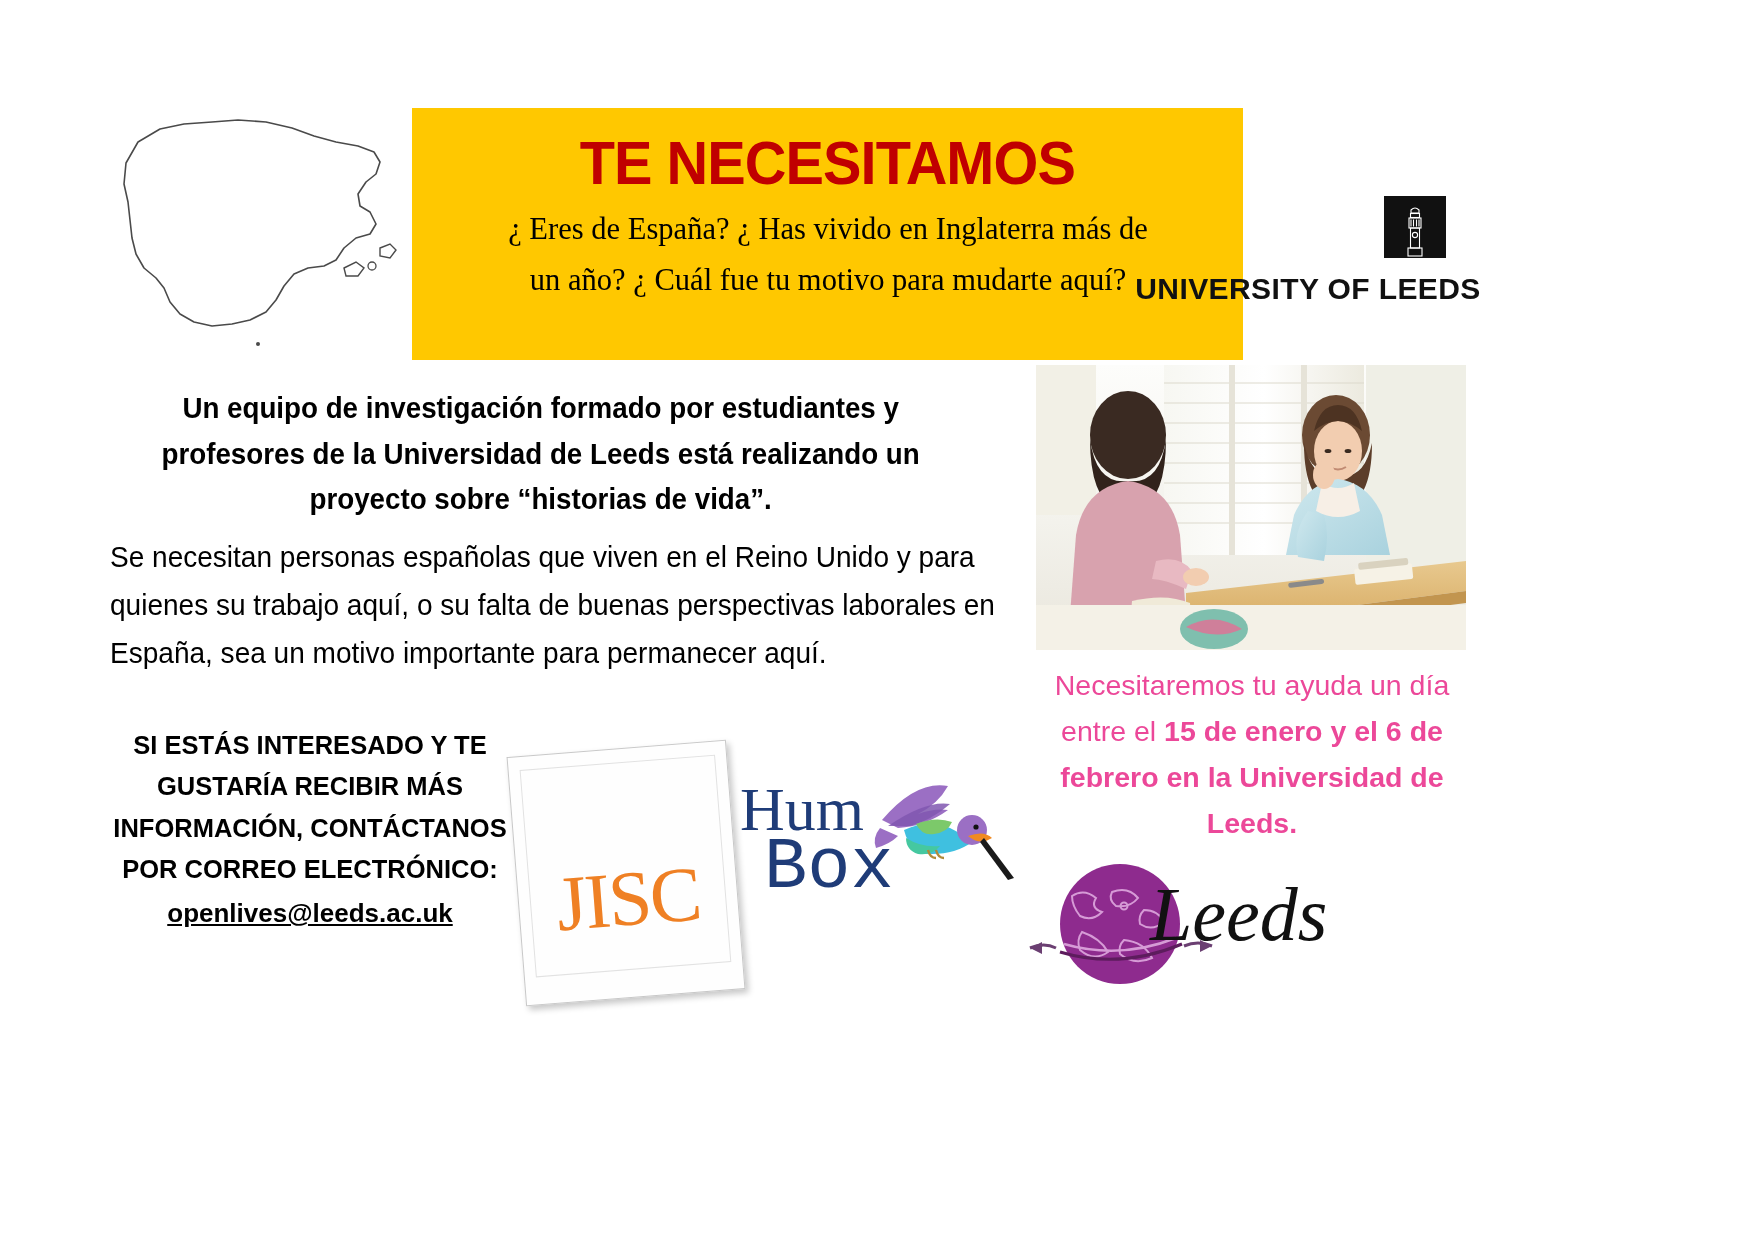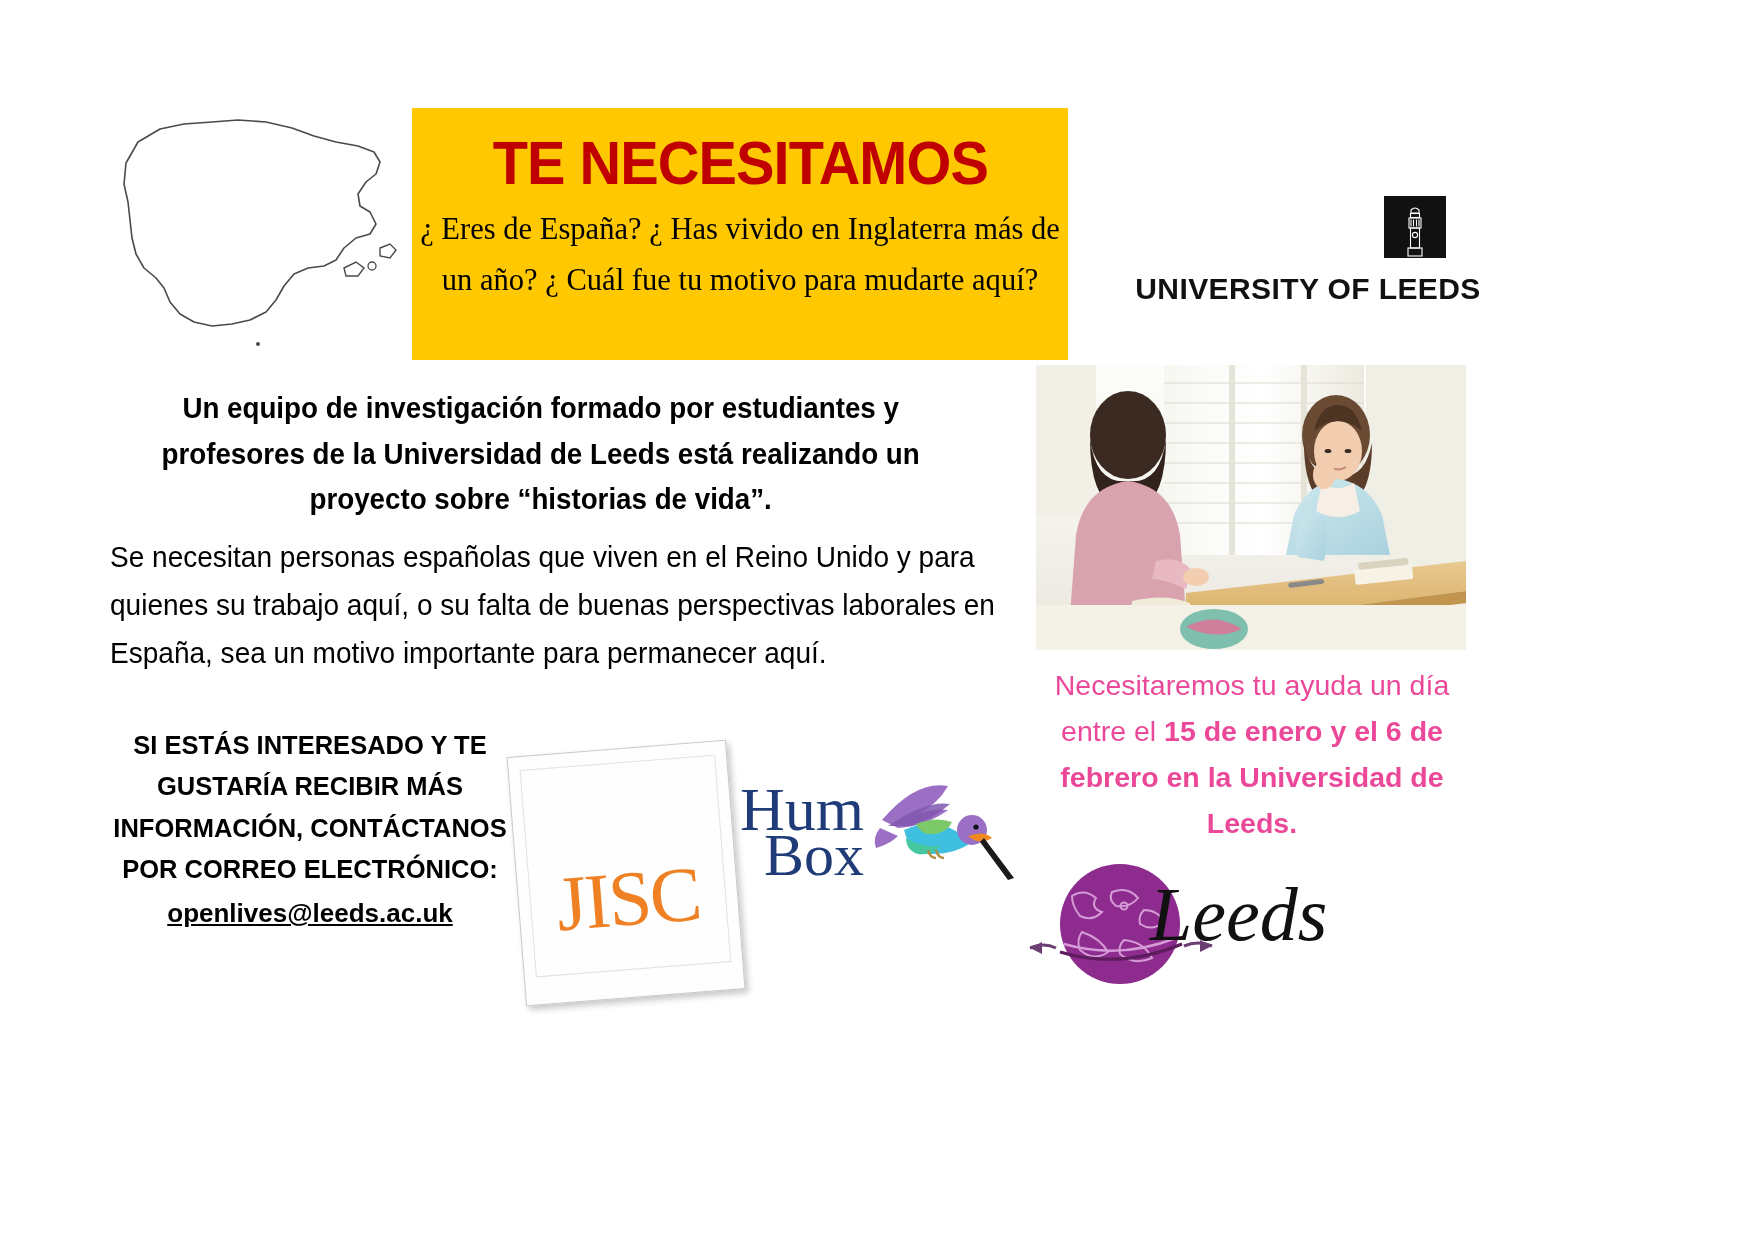--- a/index.html
+++ b/index.html
@@ -10,21 +10,21 @@
     position:relative;
     overflow:hidden;
   }
   .poster{position:absolute;inset:0;}
 
   
   #spain-map{position:absolute;left:108px;top:108px;width:300px;height:260px;}
 
   
   #headline-box{
-    position:absolute;left:412px;top:108px;width:656px;height:252px;
+    position:absolute;left:412px;top:108px;width:831px;height:252px;
     background:#FFC800;
     display:flex;flex-direction:column;align-items:center;
     padding-top:12px;box-sizing:border-box;
   }
   #headline-title{
     color:#C00000;
     font-family:"Liberation Sans", sans-serif;
     font-weight:bold;
     font-size:62px;
     letter-spacing:-1px;
@@ -117,23 +117,23 @@
   }
 
   
   #humbox-logo{position:absolute;left:740px;top:778px;width:275px;height:180px;text-align:right;}
   #humbox-hum{
     position:absolute;left:0;top:0;
     font-family:"Liberation Serif", serif;
     font-size:62px;color:#1F3C78;line-height:1;
   }
   #humbox-box{
-    position:absolute;left:24px;top:47px;
-    font-family:Liberation Serif, serif;
-    font-size:60px;color:#1F3C78;line-height:1;font-weight:normal;
+    position:absolute;left:24px;top:54px;
+    font-family:Liberation Mono, monospace;
+    font-size:72px;color:#1F3C78;line-height:1;font-weight:normal;
   }
   #humbird{position:absolute;left:132px;top:-4px;width:150px;height:120px;}
 
   
   #openlives-logo{position:absolute;left:1010px;top:840px;width:470px;height:160px;}
   #openlives-globe{position:absolute;left:10px;top:8px;width:200px;height:150px;}
   #openlives-open{
     position:absolute;left:140px;top:36px;
     font-family:"Liberation Serif", serif;
     font-style:italic;font-size:76px;color:#111;line-height:1;

